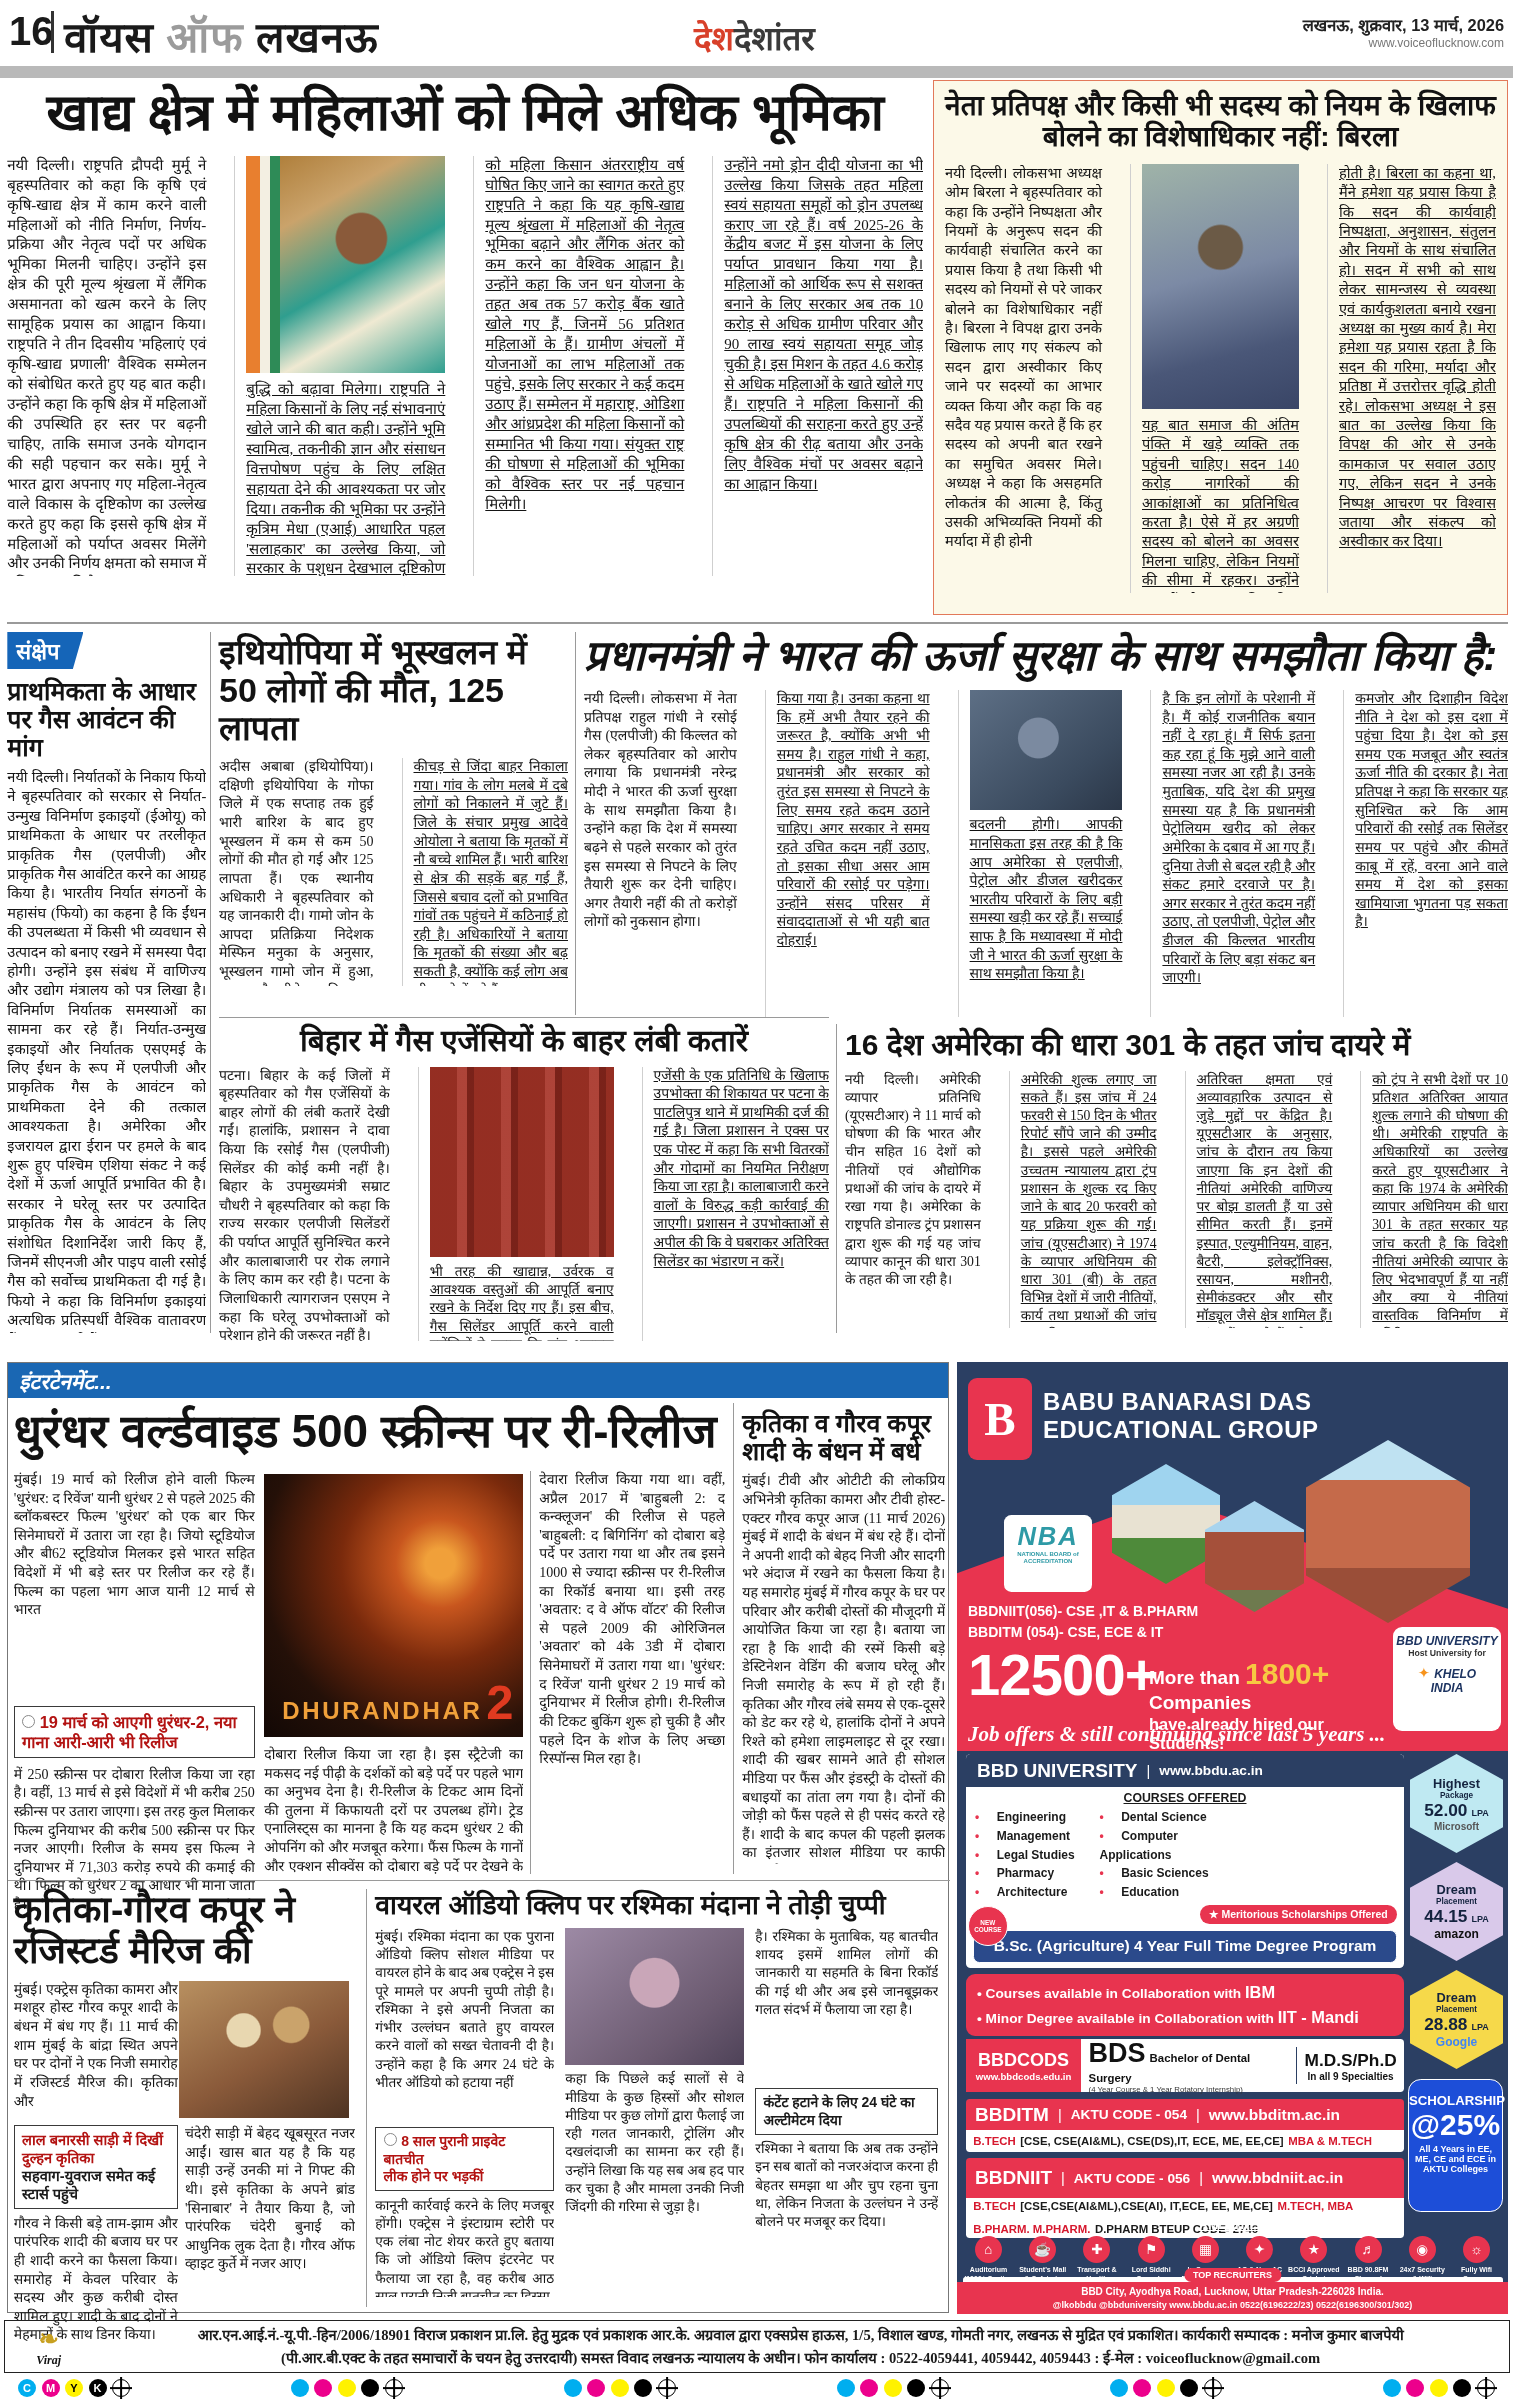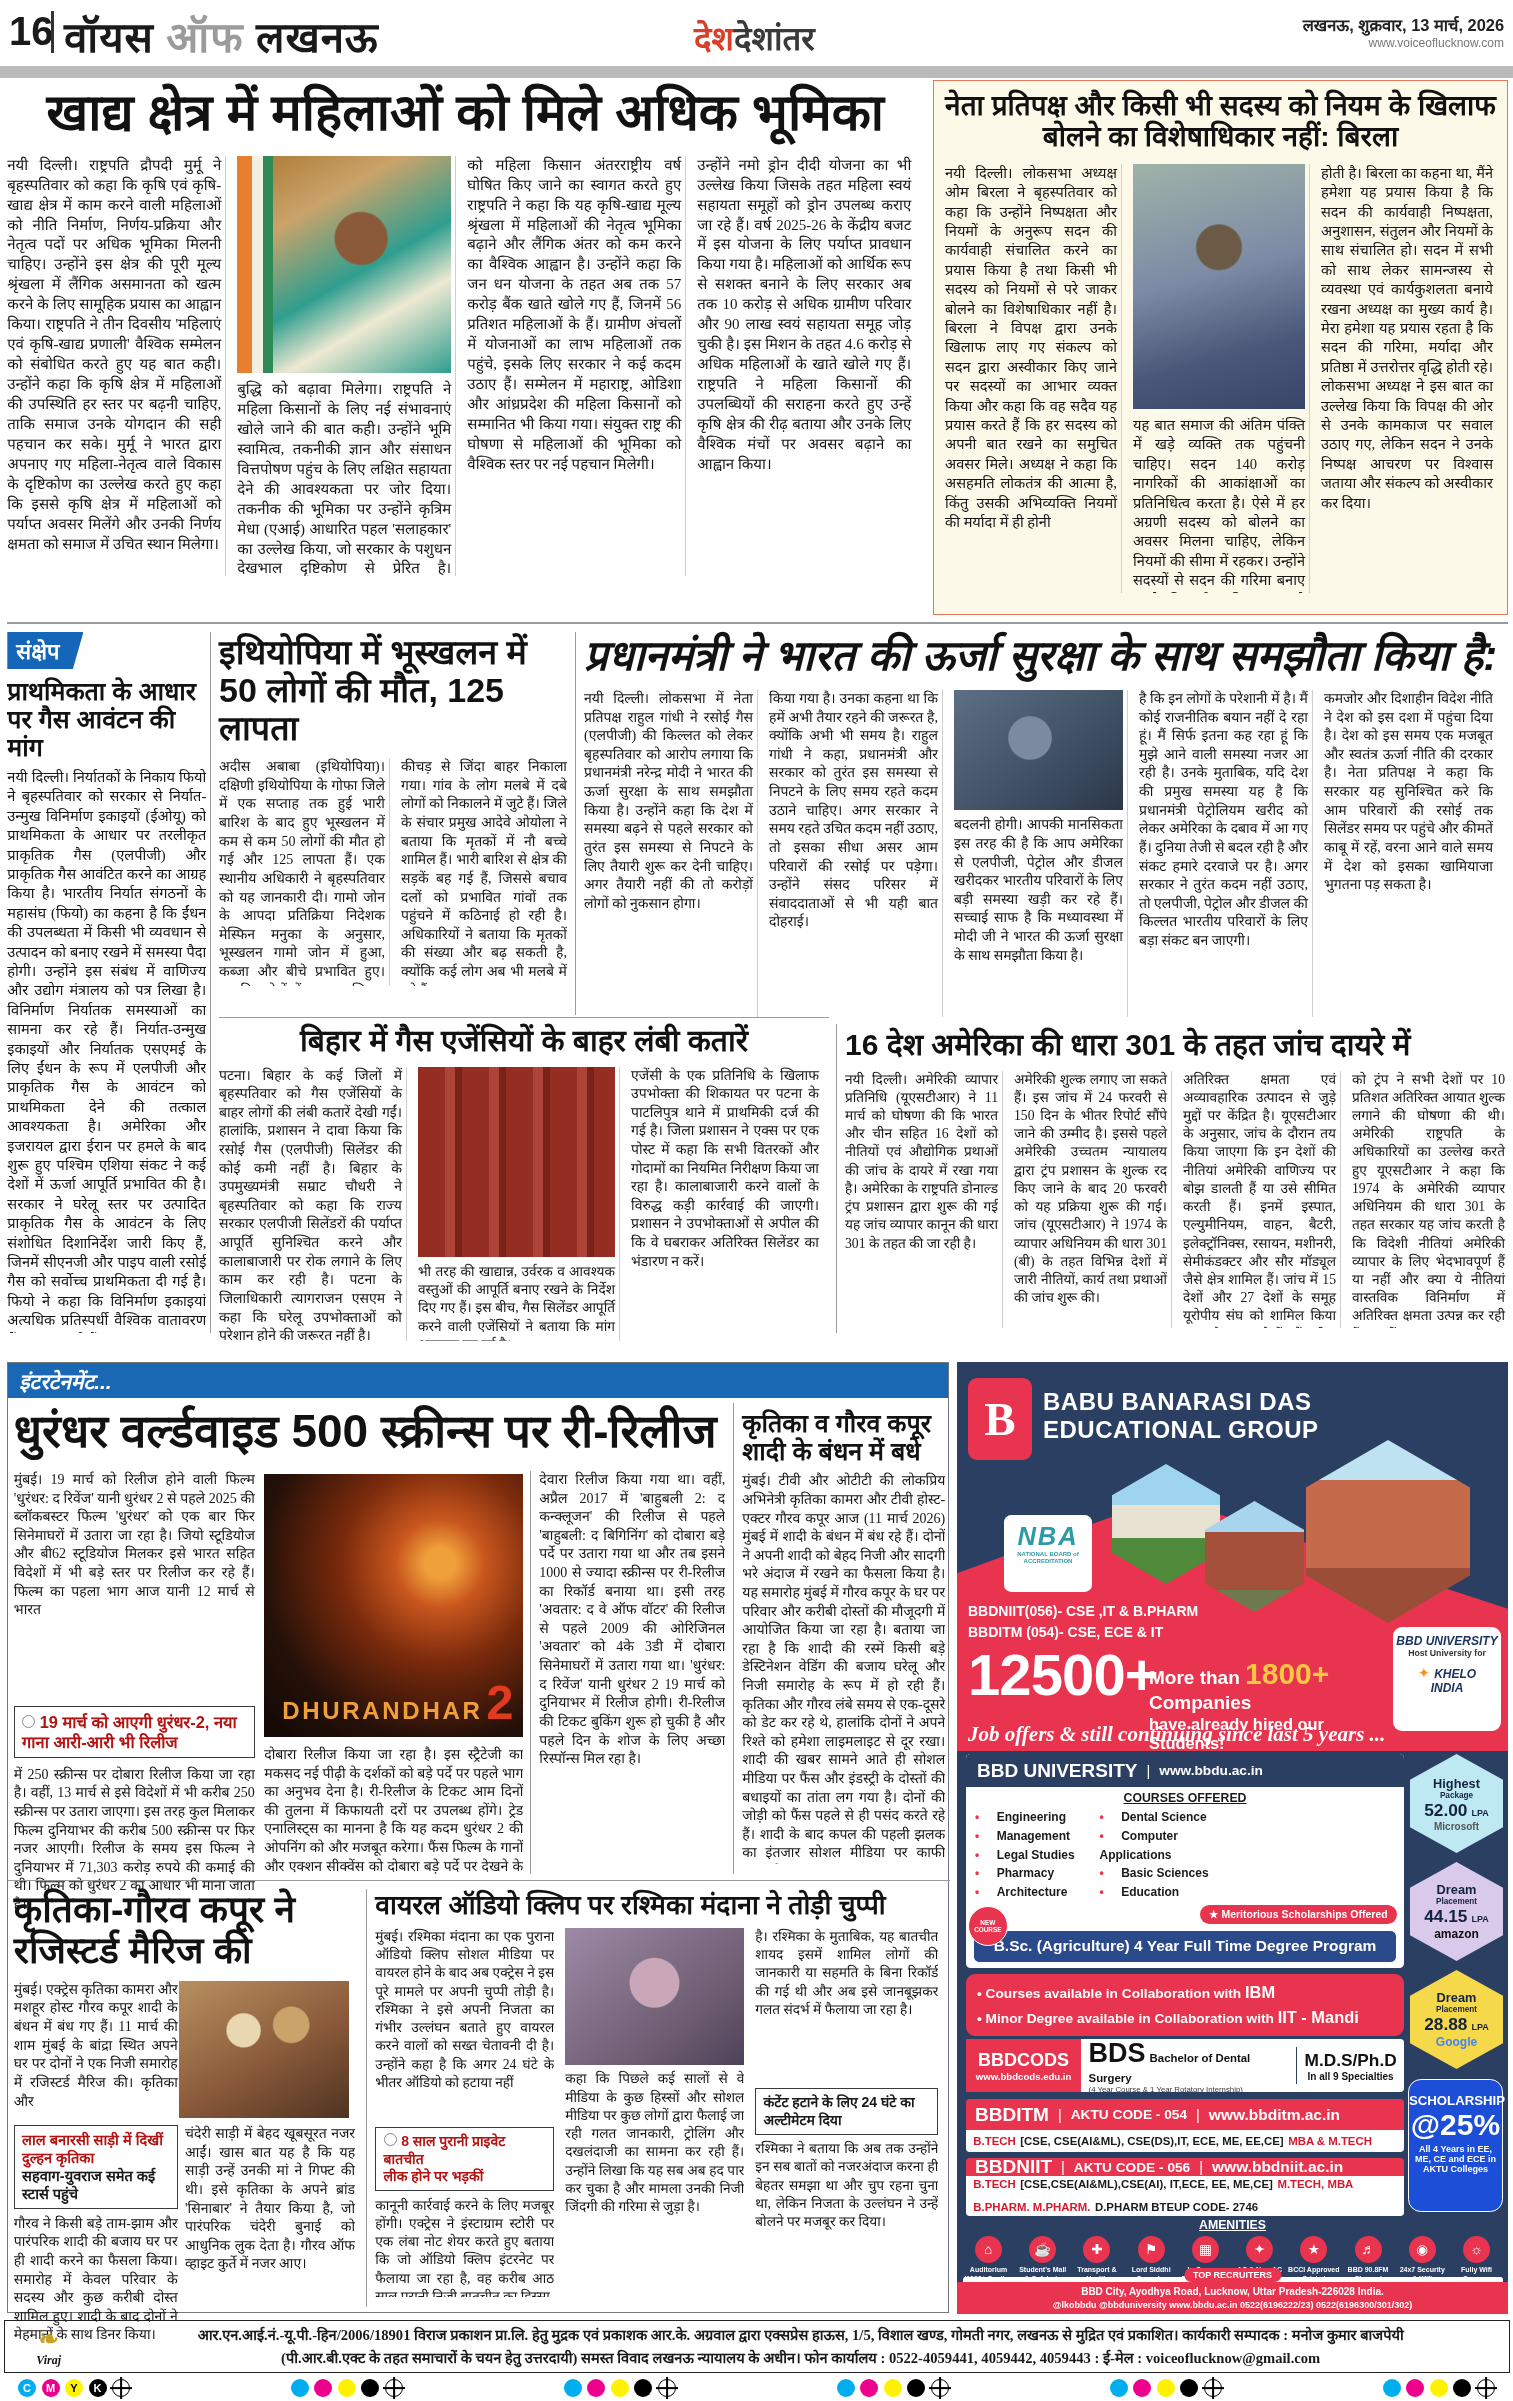--- a/index.html
+++ b/index.html
@@ -13,21 +13,21 @@
   .secttl{font:900 33px "Liberation Sans",sans-serif;}
   .secttl .red{color:#d8402a;} .secttl .dark{color:#3a3a3a;}
   .hdr-right{text-align:right;line-height:1.25;}
   .hdr-date{font:700 16.4px "Liberation Sans",sans-serif;color:#222;}
   .hdr-web{font:400 12px "Liberation Sans",sans-serif;color:#777;}
   .graybar{background:#b9b9b9;height:12px;}
   
   .hl{font-family:"Liberation Sans",sans-serif;font-weight:900;color:#121212;line-height:1.12;}
   .bt{font-size:15px;line-height:1.33;text-align:justify;color:#151515;}
   .cols{display:flex;}
-  .cols>*+*{border-left:0.9px solid #cfcfcf;padding-left:11px;margin-left:4px;}
+  .cols>*+*{border-left:0.9px solid #cfcfcf;padding-left:11px;margin-left:28px;text-decoration:underline;}
   .photo{background:#888;}
   .rule-h{background:#9a9a9a;height:1.8px;}
   .rule-v{background:#9a9a9a;width:1.8px;}
   
   .murmu{background:
      linear-gradient(90deg,#e87f2f 0 7%,#f3efe2 7% 12%,#2e8b57 12% 17%,rgba(0,0,0,0) 17%),
      radial-gradient(circle at 58% 38%,#8a5a3a 0 14%,rgba(0,0,0,0) 15%),
      linear-gradient(150deg,#a9762f 0%,#caa36b 28%,#2f9e8f 55%,#efe9d2 72%,#2f9e8f 100%);}
   .birla{background:radial-gradient(circle at 50% 34%,#6b5a46 0 12%,rgba(0,0,0,0) 13%),
      linear-gradient(165deg,#9fb3a8 0%,#7c8aa5 45%,#4a5778 75%,#394566 100%);}
@@ -387,21 +387,21 @@
         <span style="font:900 15.5px 'Liberation Sans',sans-serif;">www.bbditm.ac.in</span>
       </div>
       <div class="whitestrip" style="height:22px;">
         <span class="rd">B.TECH</span>
         <span>[CSE, CSE(AI&amp;ML), CSE(DS),IT, ECE, ME, EE,CE]</span>
         <span class="rd">MBA &amp; M.TECH</span>
       </div>
     </div>
 
     <div class="abs" style="left:9px;top:796px;width:438px;">
-      <div class="redbar" style="height:18px;border-radius:3.7px 3.7px 0 0;">
+      <div class="redbar" style="height:40px;border-radius:3.7px 3.7px 0 0;">
         <span style="font:900 19px 'Liberation Sans',sans-serif;">BBDNIIT</span>
         <span>|</span>
         <span style="font:700 13.7px 'Liberation Sans',sans-serif;">AKTU CODE - 056</span>
         <span>|</span>
         <span style="font:900 15.5px 'Liberation Sans',sans-serif;">www.bbdniit.ac.in</span>
       </div>
       <div class="whitestrip" style="height:40px;flex-wrap:wrap;line-height:1.3;">
         <span class="rd">B.TECH</span>
         <span>[CSE,CSE(AI&amp;ML),CSE(AI), IT,ECE, EE, ME,CE]</span>
         <span class="rd">M.TECH, MBA</span>

